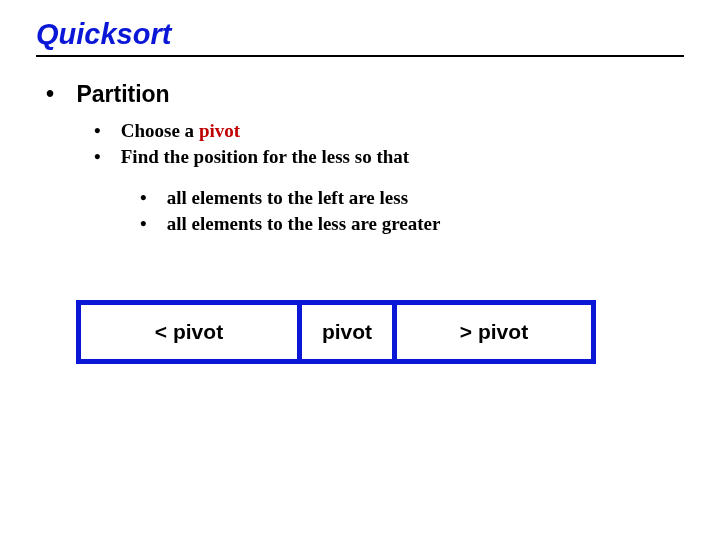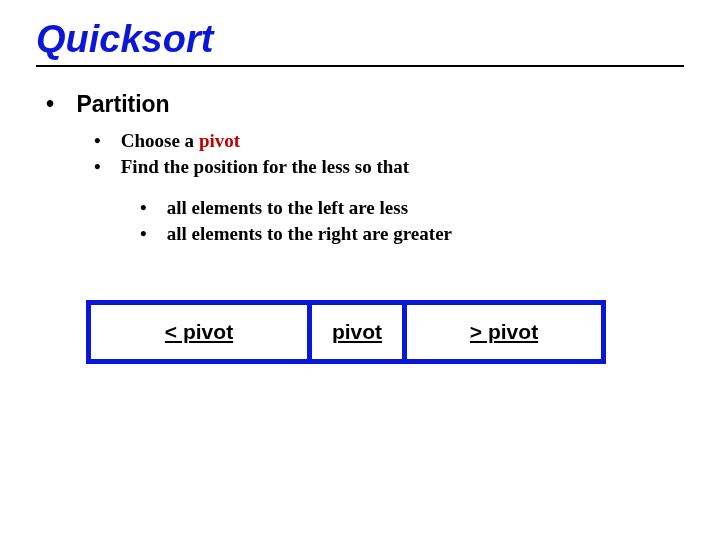--- a/index.html
+++ b/index.html
@@ -12,21 +12,21 @@
     color: #000000;
   }
   .slide {
     position: relative;
     width: 720px;
     height: 540px;
     box-sizing: border-box;
     padding: 18px 36px 0 36px;
   }
   .title {
-    font-size: 38px;
+    font-size: 29px;
     font-weight: bold;
     font-style: italic;
     color: #0a17d6;
     margin: 0 0 4px 0;
   }
   .title-underline {
     height: 2px;
     background: #000;
     width: 100%;
     margin-bottom: 24px;
@@ -69,26 +69,25 @@
   ul.lvl3 > li::before {
     content: "•";
     display: inline-block;
     width: 22px;
   }
   .pivot-word {
     color: #c00000;
   }
   .diagram {
     position: absolute;
-    left: 86px;
+    left: 76px;
     top: 300px;
     width: 520px;
     height: 80px;
     display: flex;
-    text-decoration: underline;
   }
   .box {
     border: 5px solid #0a17d6;
     box-sizing: border-box;
     height: 64px;
     display: flex;
     align-items: center;
     justify-content: center;
     font-size: 21px;
     font-weight: bold;
@@ -112,21 +111,21 @@
         <li>
           <span>Choose a </span><span class="pivot-word">pivot</span>
         </li>
         <li>
           <span>Find the position for the less so that</span>
           <ul class="lvl3">
             <li>
               <span>all elements to the left are less</span>
             </li>
             <li>
-              <span>all elements to the right are greater</span>
+              <span>all elements to the less are greater</span>
             </li>
           </ul>
         </li>
       </ul>
     </li>
   </ul>
 
   <div class="diagram">
     <div class="box left">&lt; pivot</div>
     <div class="box mid">pivot</div>

